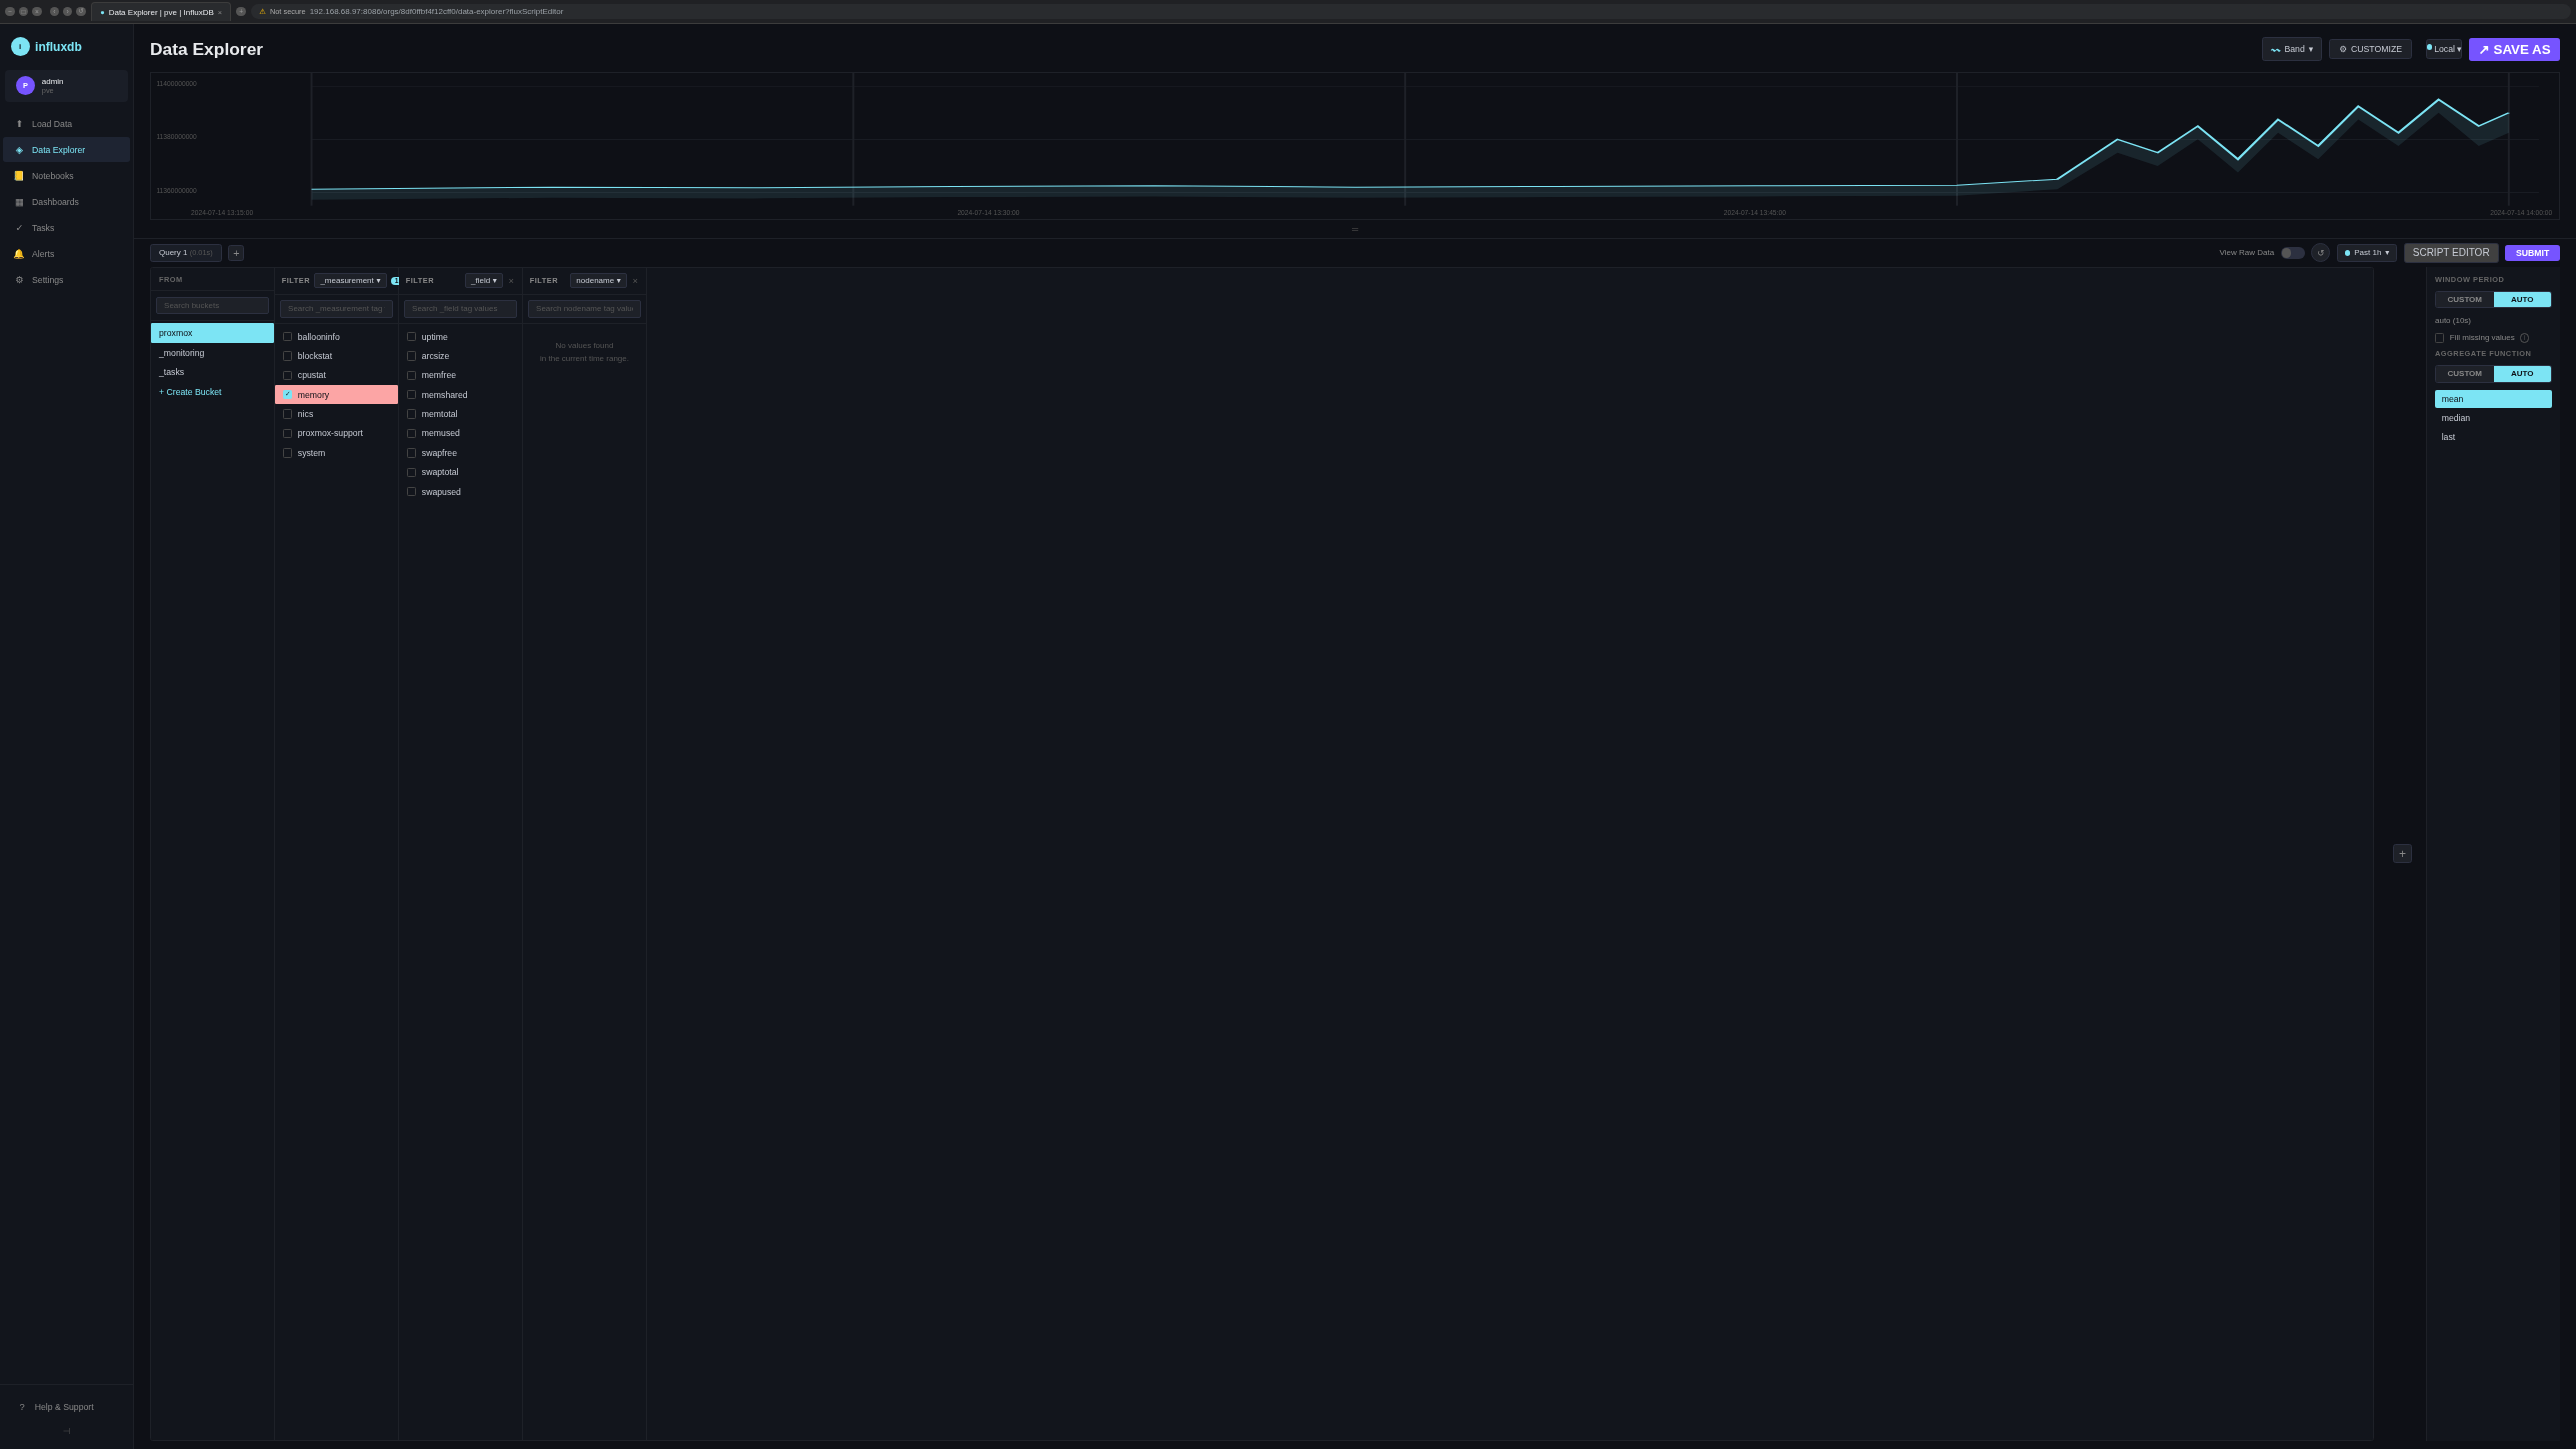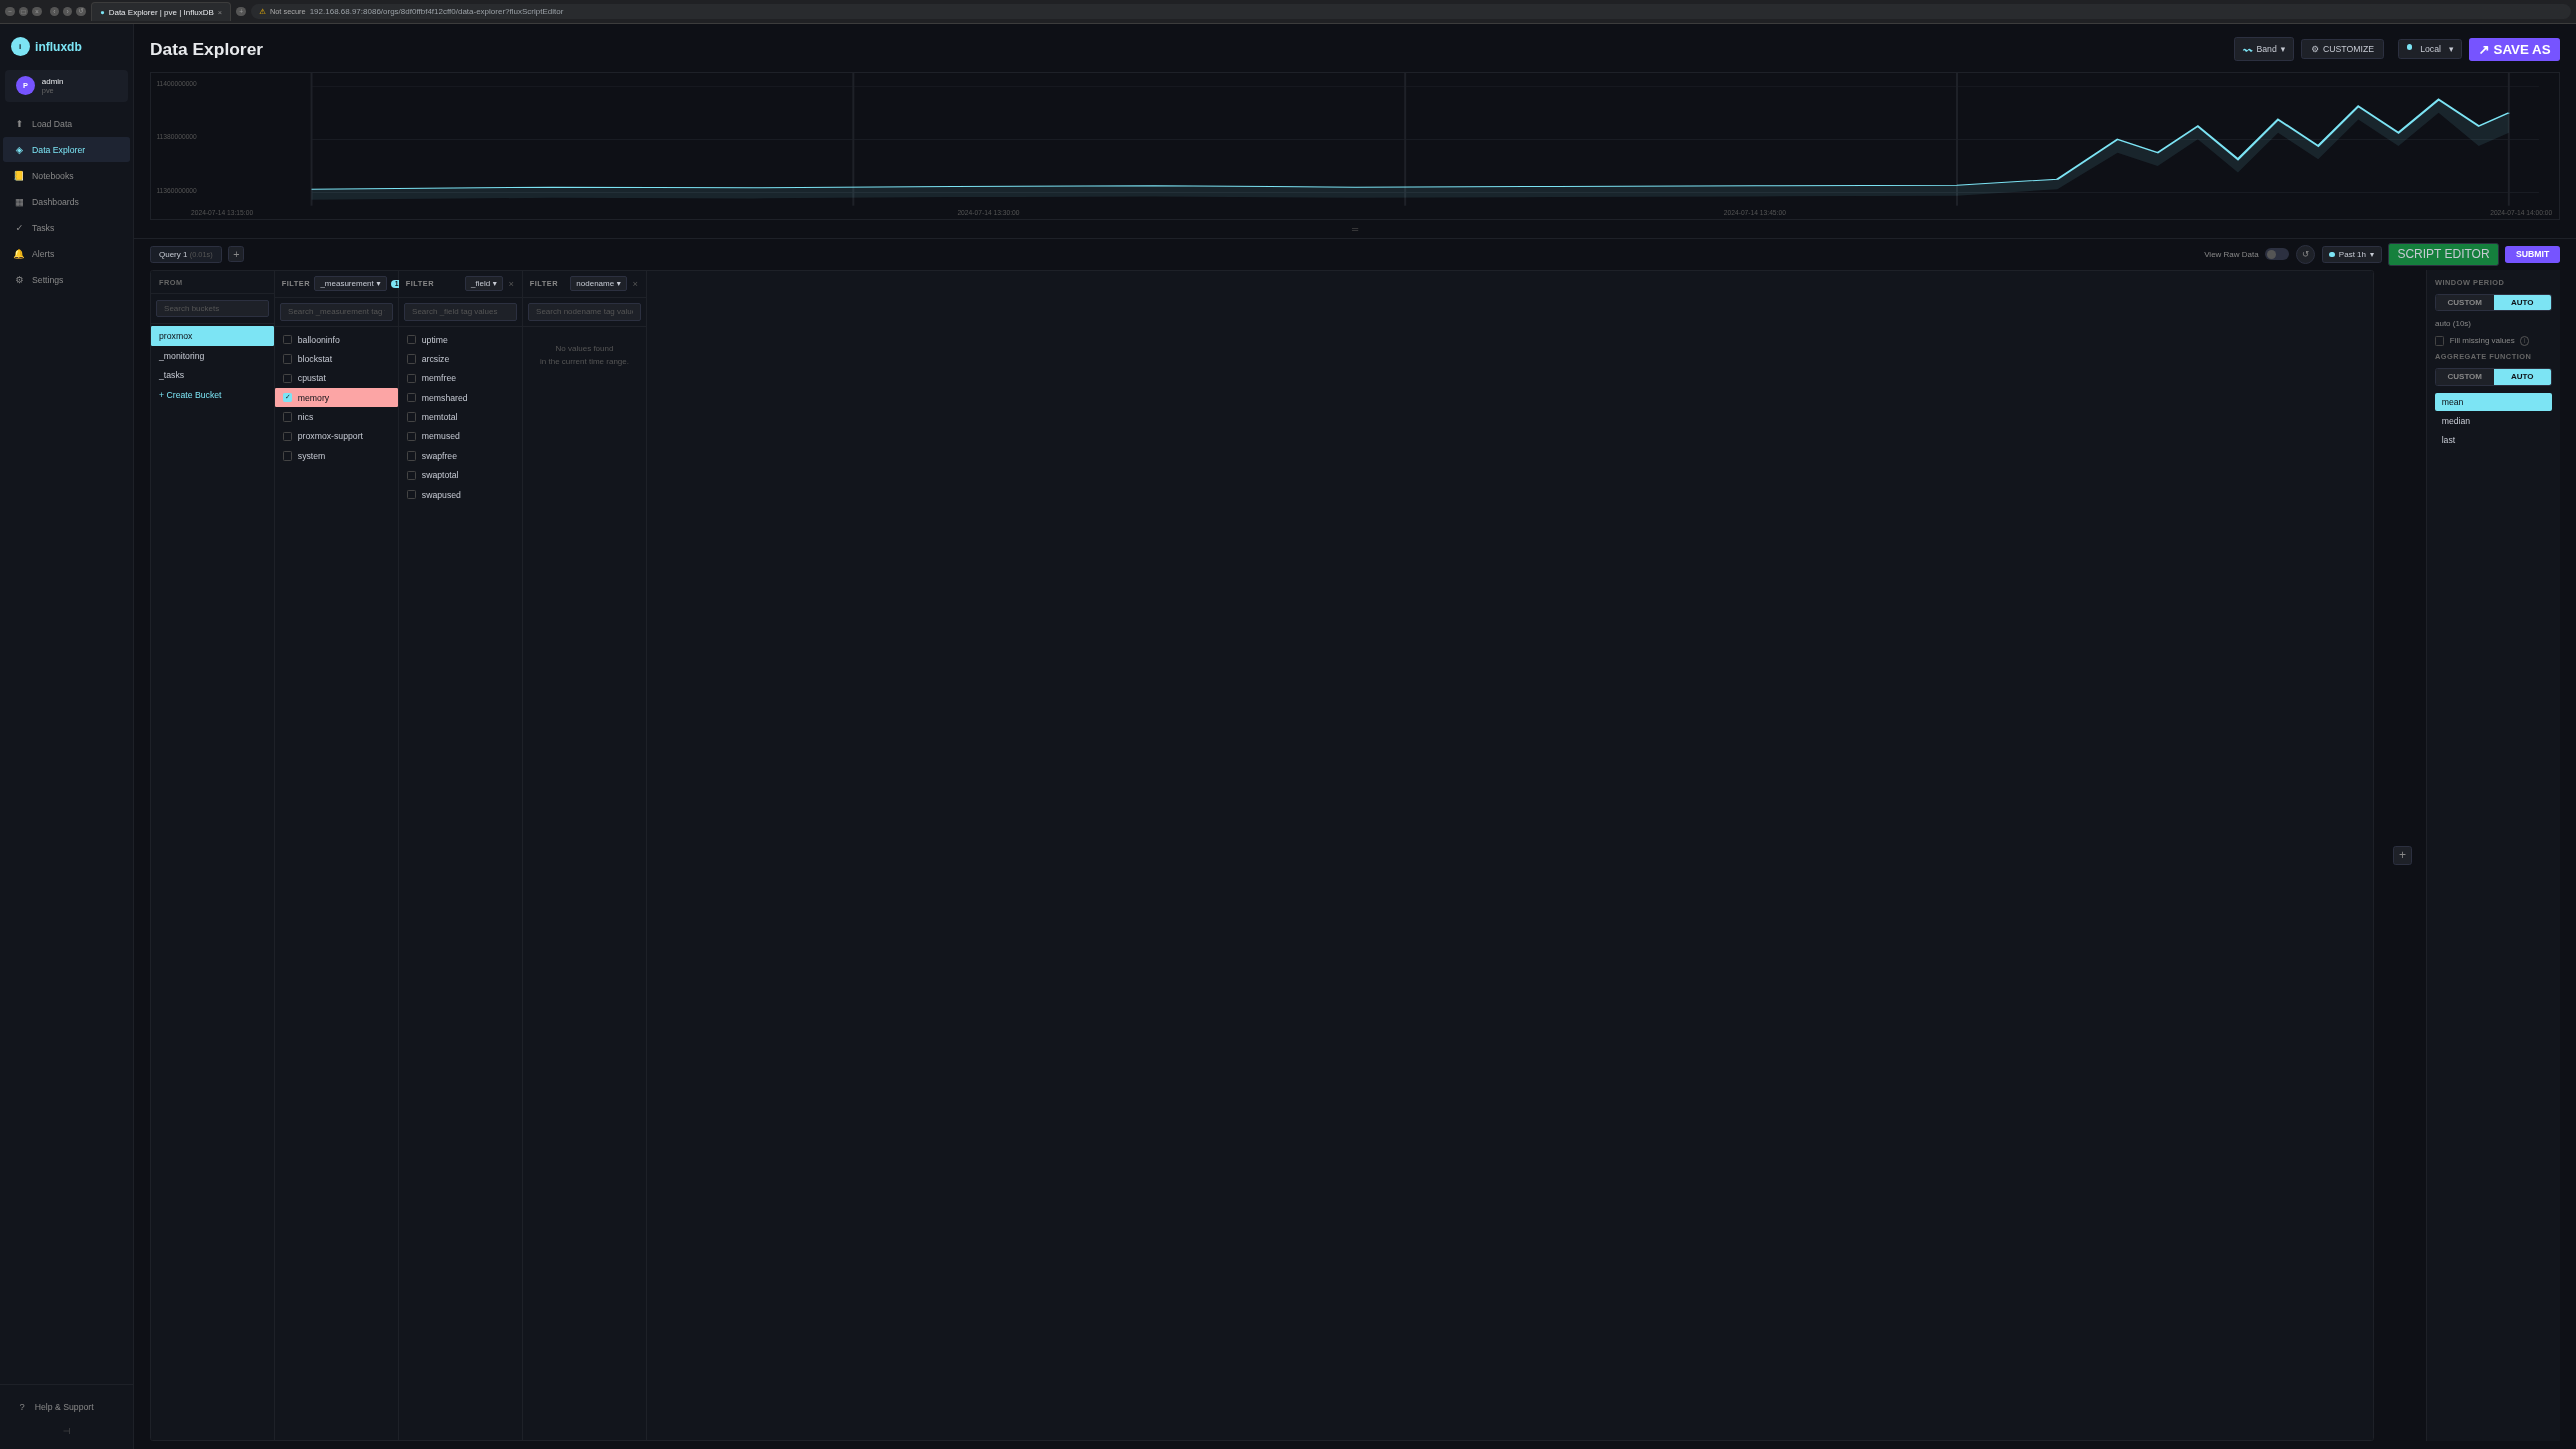--- a/index.html
+++ b/index.html
@@ -216,25 +216,25 @@
       border: none;
       border-radius: 2.7px;
       padding: 4px 9.4px;
       cursor: pointer;
       color: white;
       font-weight: 600;
     }
     .time-selector {
       display: flex;
       align-items: flex-start;
-      gap: 8px;
+      gap: 2px;
       background: #1e2128;
       border: 0.7px solid #2c3040;
       border-radius: 2.7px;
-      padding: 4px 8px;
+      padding: 4px 0;
       cursor: pointer;
       color: #c6cad3;
     }
     .time-dot { width: 5.4px; height: 5.4px; background: #7ce4f4; border-radius: 50%; }
 
     
     .chart-area {
       margin: 0 16px;
       background: #0e1016;
       border: 0.7px solid #1e2128;
@@ -345,27 +345,27 @@
       background: #1e2128;
       border: 0.7px solid #2c3040;
       border-radius: 2.7px;
       padding: 3.4px 6.7px;
       cursor: pointer;
       color: #c6cad3;
       font-size: 8px;
     }
     .past-dot { width: 5.4px; height: 5.4px; background: #7ce4f4; border-radius: 50%; }
     .script-editor-btn {
-      background: #15803d;
+      background: #404040;
       border: 0.7px solid #2c3040;
       border-radius: 2.7px;
       padding: 3.4px 8px;
       color: #c6cad3;
       cursor: pointer;
-      font-size: 12px;
+      font-size: 10px;
     }
     .submit-btn {
       background: #7654ff;
       border: none;
       border-radius: 2.7px;
       padding: 3.4px 10.7px;
       color: white;
       cursor: pointer;
       font-weight: 700;
       font-size: 8.7px;

